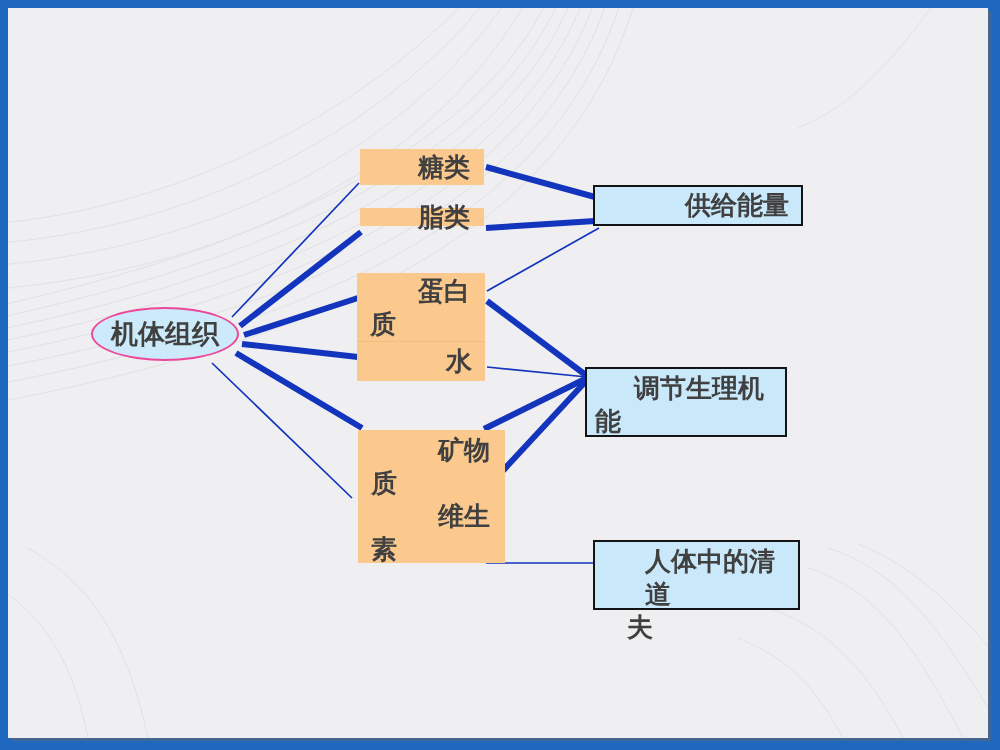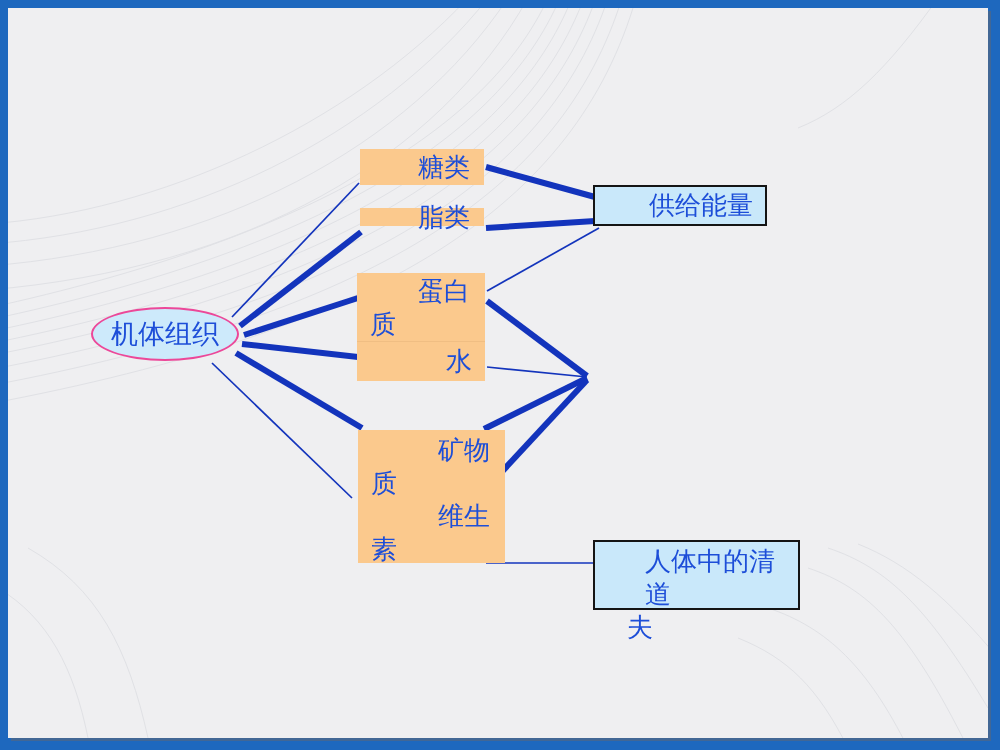--- a/index.html
+++ b/index.html
@@ -4,37 +4,37 @@
 <style>
   html,body{margin:0;padding:0;}
   body{width:1000px;height:750px;font-family:"Liberation Serif","DejaVu Serif",serif;}
 
   .frame{position:relative;width:1000px;height:750px;background:#1E68BE;overflow:hidden;}
   .slide{position:absolute;left:8px;top:8px;width:980px;height:730px;background:#EFEFF1;
          box-shadow:3px 3px 0 rgba(96,102,114,0.55);overflow:hidden;}
 
   .decor,.connectors{position:absolute;left:0;top:0;width:980px;height:730px;pointer-events:none;}
 
-  .node{position:absolute;box-sizing:border-box;color:#1d4ed8;font-weight:400;font-size:26px;line-height:33px;}
+  .node{position:absolute;box-sizing:border-box;color:#404040;font-weight:700;font-size:26px;line-height:33px;}
   .nutrient{background:#FBC98D;}
   .func{background:#C9E8FA;border:2px solid #141414;}
 
   .ellipse{left:83px;top:299px;width:148px;height:54px;background:#CDEAFB;border:2px solid #ec4899;
            border-radius:50%;display:flex;align-items:center;justify-content:center;font-size:27px;}
 
   .n-sugars{left:352px;top:141px;width:124px;height:36px;display:flex;align-items:center;justify-content:flex-end;padding-right:14px;}
   .n-lipids{left:352px;top:200px;width:124px;height:18px;display:flex;align-items:center;justify-content:flex-end;padding-right:14px;}
   .n-protein{left:349px;top:265px;width:128px;height:68px;padding-top:2px;}
   .n-water{left:349px;top:333px;width:128px;height:40px;border-top:1px solid #F0BE83;
            display:flex;align-items:center;justify-content:flex-end;padding-right:13px;}
   .n-minvit{left:350px;top:422px;width:147px;height:133px;padding-top:4px;}
   .n-fiber{left:350px;top:538px;width:127px;height:39px;border-top:1px solid #F0BE83;
            display:flex;align-items:center;padding-left:9px;}
 
-  .f-energy{left:585px;top:177px;width:174px;height:41px;display:flex;align-items:center;justify-content:flex-end;padding-right:12px;}
+  .f-energy{left:585px;top:177px;width:210px;height:41px;display:flex;align-items:center;justify-content:flex-end;padding-right:12px;}
   .f-regulate{left:577px;top:359px;width:202px;height:70px;padding-top:3px;}
   .f-scavenger{left:585px;top:532px;width:207px;height:70px;padding-top:3px;padding-left:24px;}
 
   .tl{display:block;text-align:left;}
   .tr{display:block;text-align:right;padding-left:14px;}
   .pl-s{padding-left:8px;}
   .pl-m{padding-left:13px;}
   .pl-reg{padding-left:47px;}
   .pl-scv{padding-left:26px;}
   .pr-m{padding-right:15px;}
@@ -115,20 +115,24 @@
       <span class="tl pl-m">质</span>
       <span class="tr pr-m">维生</span>
       <span class="tl pl-m">素</span>
     </div>
 
 
     <div class="node func f-energy">
       <span>供给能量</span>
     </div>
 
+    <div class="node func f-regulate">
+      <span class="tl pl-reg">调节生理机</span>
+      <span class="tl pl-s">能</span>
+    </div>
 
     <div class="node func f-scavenger">
       <span class="tl pl-scv">人体中的清道</span>
       <span class="tl pl-s">夫</span>
     </div>
 
   </div>
 </div>
 
 </body></html>

